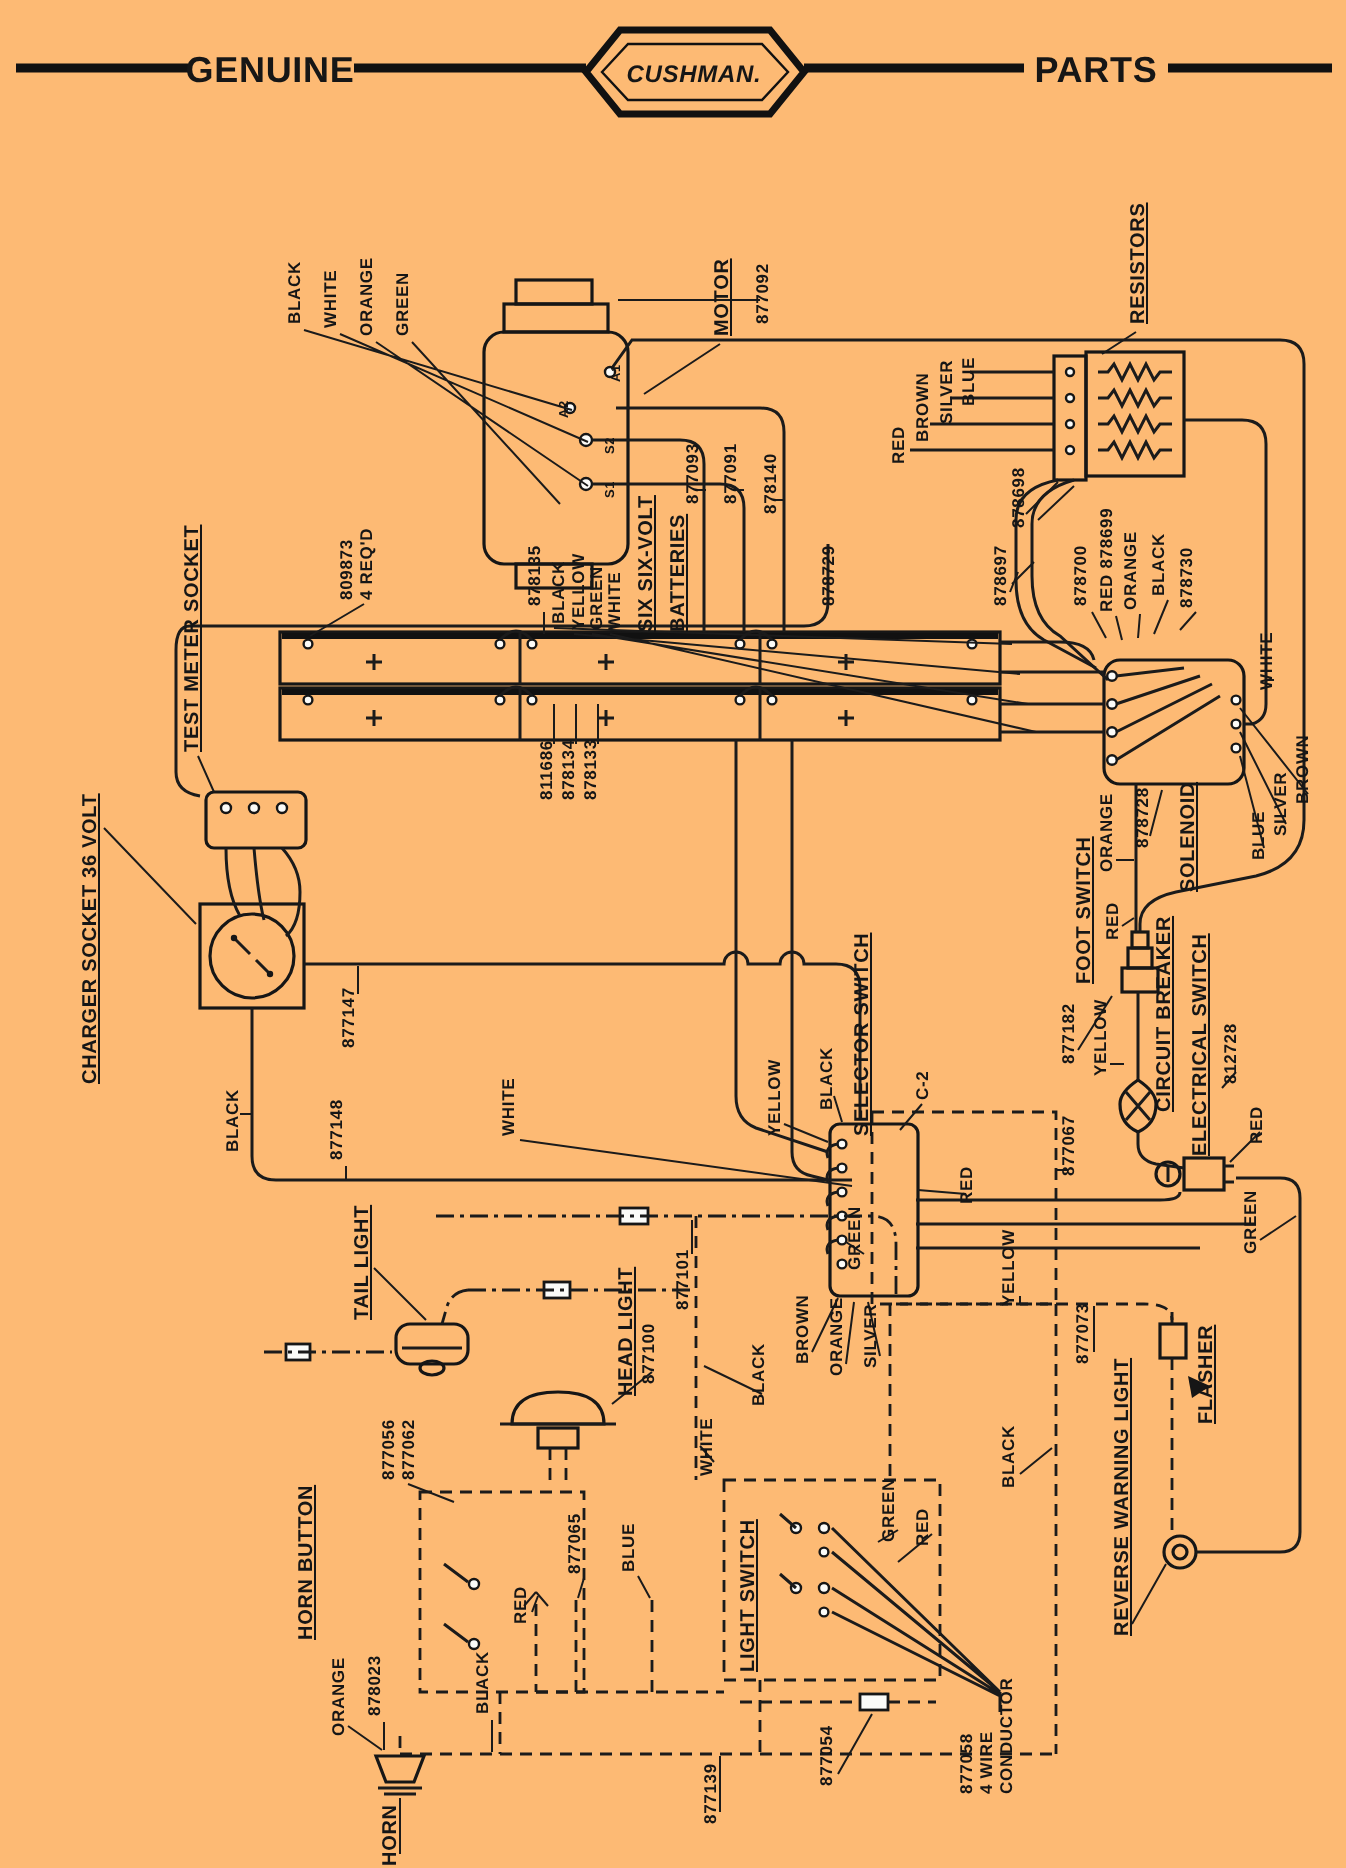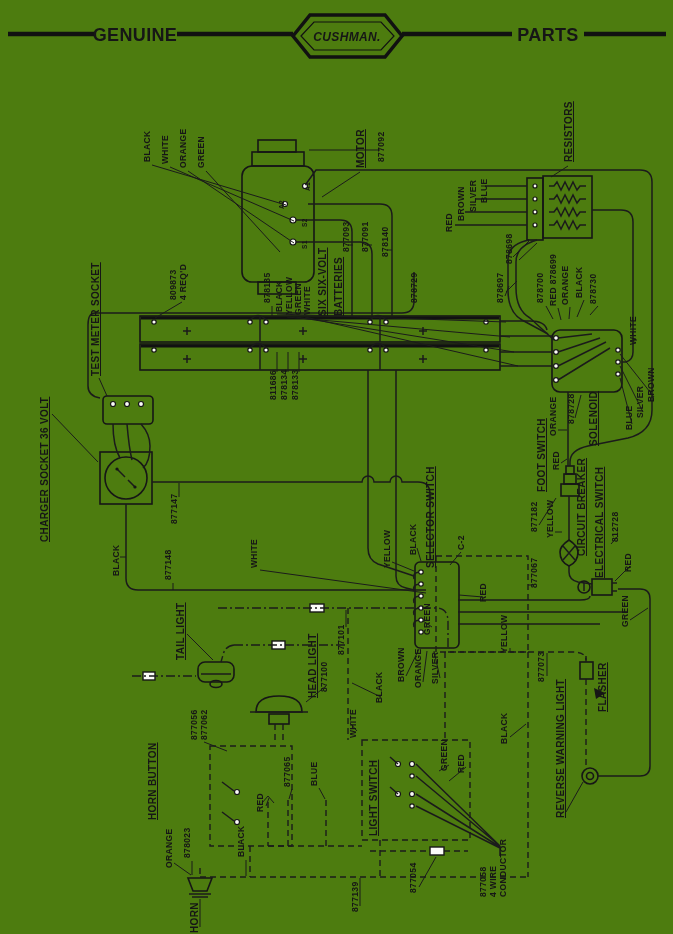--- a/index.html
+++ b/index.html
@@ -1,16 +1,16 @@
 <!DOCTYPE html>
 <html><head>
 <meta charset="utf-8">
 <style>
   html,body{margin:0;padding:0;background:#e8e8e6;}
-  #page{width:673px;height:934px;background:#4d7c0f;position:relative;overflow:hidden;}
+  #page{width:673px;height:934px;background:#fdba74;position:relative;overflow:hidden;}
   svg text{font-family:"Liberation Sans","DejaVu Sans",sans-serif;font-weight:bold;fill:#161616;letter-spacing:.35px;}
   .wire{stroke:#1b1b1b;fill:none;stroke-width:1.5;}
   .wire-thick{stroke:#111;fill:none;stroke-width:3;}
   .dashed{stroke:#1b1b1b;fill:none;stroke-width:1.4;stroke-dasharray:6 4;}
   .dashdot{stroke:#1b1b1b;fill:none;stroke-width:1.4;stroke-dasharray:9 3 2 3;}
   .comp{stroke:#161616;fill:none;stroke-width:1.6;}
   .compfill{stroke:#161616;fill:#fbfbf8;stroke-width:1.4;}
   .term{stroke:#161616;fill:#fbfbf8;stroke-width:1.2;}
   .leader{stroke:#1b1b1b;fill:none;stroke-width:1;}
   .hdr-rule{stroke:#111;stroke-width:4.5;}

